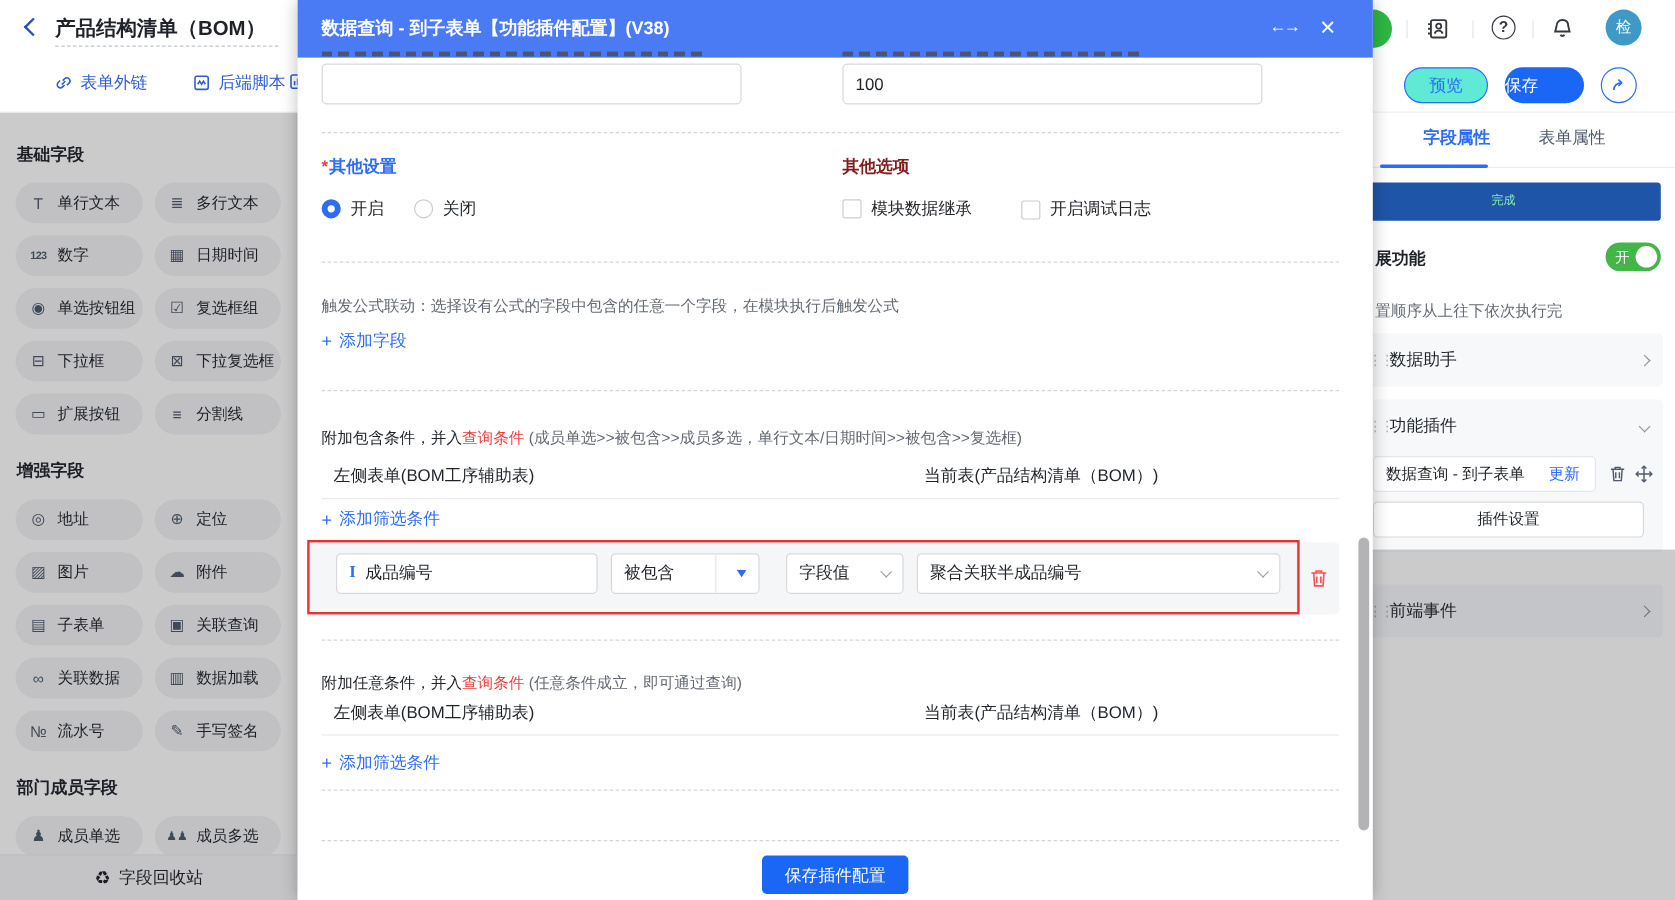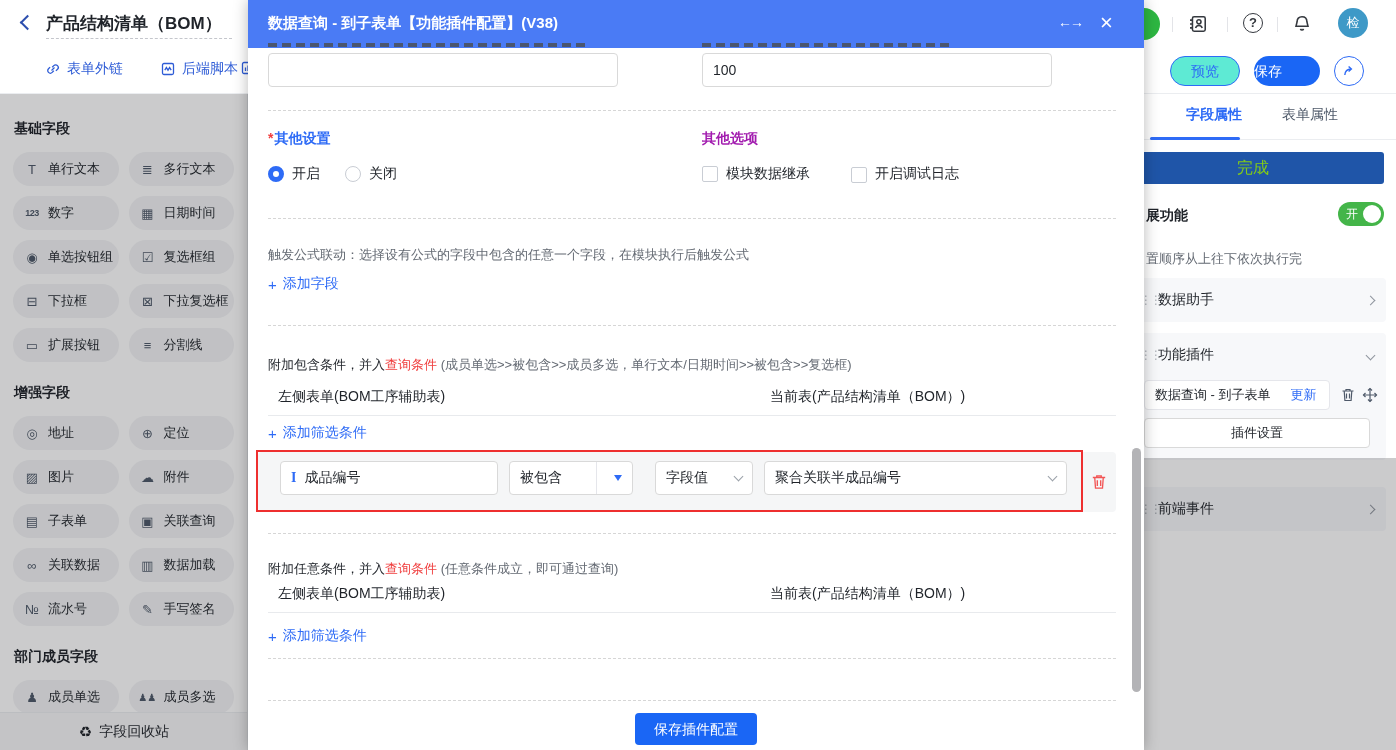--- a/index.html
+++ b/index.html
@@ -35,21 +35,21 @@
   .pill .lb { font-size:13px; color:#1f2329; white-space:nowrap; }
   .recycle-bar { position:absolute; left:0; bottom:0; width:248px; height:38px; background:#f7f7f8; border-top:1px solid #ebedf0; display:flex; align-items:center; justify-content:center; gap:7px; font-size:14px; color:#1f2329; cursor:pointer; }
 
   
   .right-panel { position:absolute; left:1120px; top:94px; width:276px; height:656px; background:#fff; z-index:1; }
   .rp-tabs { position:absolute; left:0; top:0; width:276px; height:46px; border-bottom:1px solid #ebedf0; }
   .rp-tab { position:absolute; top:12px; font-size:14px; cursor:pointer; }
   .rp-tab.active { color:#2e6bf6; font-weight:600; }
   .rp-tab.idle { color:#4e5969; }
   .rp-underline { position:absolute; left:30px; top:43px; width:90px; height:3px; background:#2e6bf6; border-radius:2px; }
-  .btn-done { position:absolute; left:2px; top:58px; width:262px; height:32px; background:#1f55a8; border-radius:3px; color:#84cc16; font-size:16px; text-align:center; line-height:32px; cursor:pointer; }
+  .btn-done { position:absolute; left:2px; top:58px; width:262px; height:32px; background:#1f55a8; border-radius:3px; color:#86efac; font-size:10px; text-align:center; line-height:32px; cursor:pointer; }
   .ext-label { position:absolute; left:26px; top:113px; font-size:14px; font-weight:bold; color:#1f2329; }
   .toggle { position:absolute; left:218px; top:108px; width:46px; height:24px; border-radius:12px; background:#44b549; cursor:pointer; }
   .toggle .t-txt { position:absolute; left:8px; top:4px; color:#fff; font-size:12px; }
   .toggle .knob { position:absolute; right:3px; top:3px; width:18px; height:18px; border-radius:50%; background:#fff; }
   .order-hint { position:absolute; left:26px; top:156px; font-size:13px; color:#646a73; }
   .rp-card { position:absolute; left:8px; width:258px; background:#f7f8fa; border-radius:4px; }
   .rp-card .row { height:44px; display:flex; align-items:center; padding:0 12px; cursor:pointer; }
   .drag-dots { color:#b0b4ba; font-size:12px; letter-spacing:-2px; margin-right:10px; width:8px; }
   .card-label { font-size:14px; color:#1f2329; flex:1; }
   .chev-r { width:7px; height:7px; border-right:1.6px solid #8f959e; border-bottom:1.6px solid #8f959e; transform:rotate(-45deg); }
@@ -68,21 +68,21 @@
   .modal-header { position:absolute; left:0; top:0; width:896px; height:48px; background:#4a7bf5; }
   .modal-title { position:absolute; left:20px; top:14px; color:#fff; font-size:15px; font-weight:600; }
   .m-resize { position:absolute; left:810px; top:14px; color:#fff; font-size:14px; letter-spacing:-2px; cursor:pointer; }
   .m-close { position:absolute; left:852px; top:9px; color:#fff; font-size:22px; cursor:pointer; line-height:28px; }
   .stripe { position:absolute; height:4px; background:repeating-linear-gradient(90deg,#4a4f57 0 9px,transparent 9px 14px); opacity:.85; }
   .m-input { position:absolute; height:34px; border:1px solid #d9d9d9; border-radius:4px; font-size:14px; color:#1f2329; padding:0 10px; outline:none; background:#fff; }
   .dashed { position:absolute; left:20px; width:848px; border-top:1px dashed #d6d6d6; }
   .solid-div { position:absolute; border-top:1px solid #e8eaed; }
   .m-label-blue { position:absolute; font-size:14px; font-weight:bold; color:#2e6bf6; }
   .m-label-blue .req { color:#f03e3e; margin-right:1px; }
-  .m-label { position:absolute; font-size:14px; font-weight:bold; color:#a21caf; }
+  .m-label { position:absolute; font-size:14px; font-weight:bold; color:#7f1d1d; }
   .radio-row { position:absolute; display:flex; align-items:center; gap:8px; cursor:pointer; }
   .radio-on { width:16px; height:16px; border-radius:50%; border:5px solid #2e6bf6; background:#fff; }
   .radio-off { width:16px; height:16px; border-radius:50%; border:1px solid #c9cdd4; background:#fff; }
   .radio-row .rl { font-size:14px; color:#1f2329; }
   .cb-row { position:absolute; display:flex; align-items:center; gap:8px; cursor:pointer; }
   .cbox { width:16px; height:16px; border:1px solid #c9cdd4; border-radius:2px; background:#fff; }
   .cb-row .cl { font-size:14px; color:#1f2329; }
   .hint-text { position:absolute; font-size:13px; color:#646a73; }
   .add-link { position:absolute; display:flex; align-items:center; gap:6px; color:#2e6bf6; font-size:14px; cursor:pointer; }
   .add-link .plus { font-size:15px; }

